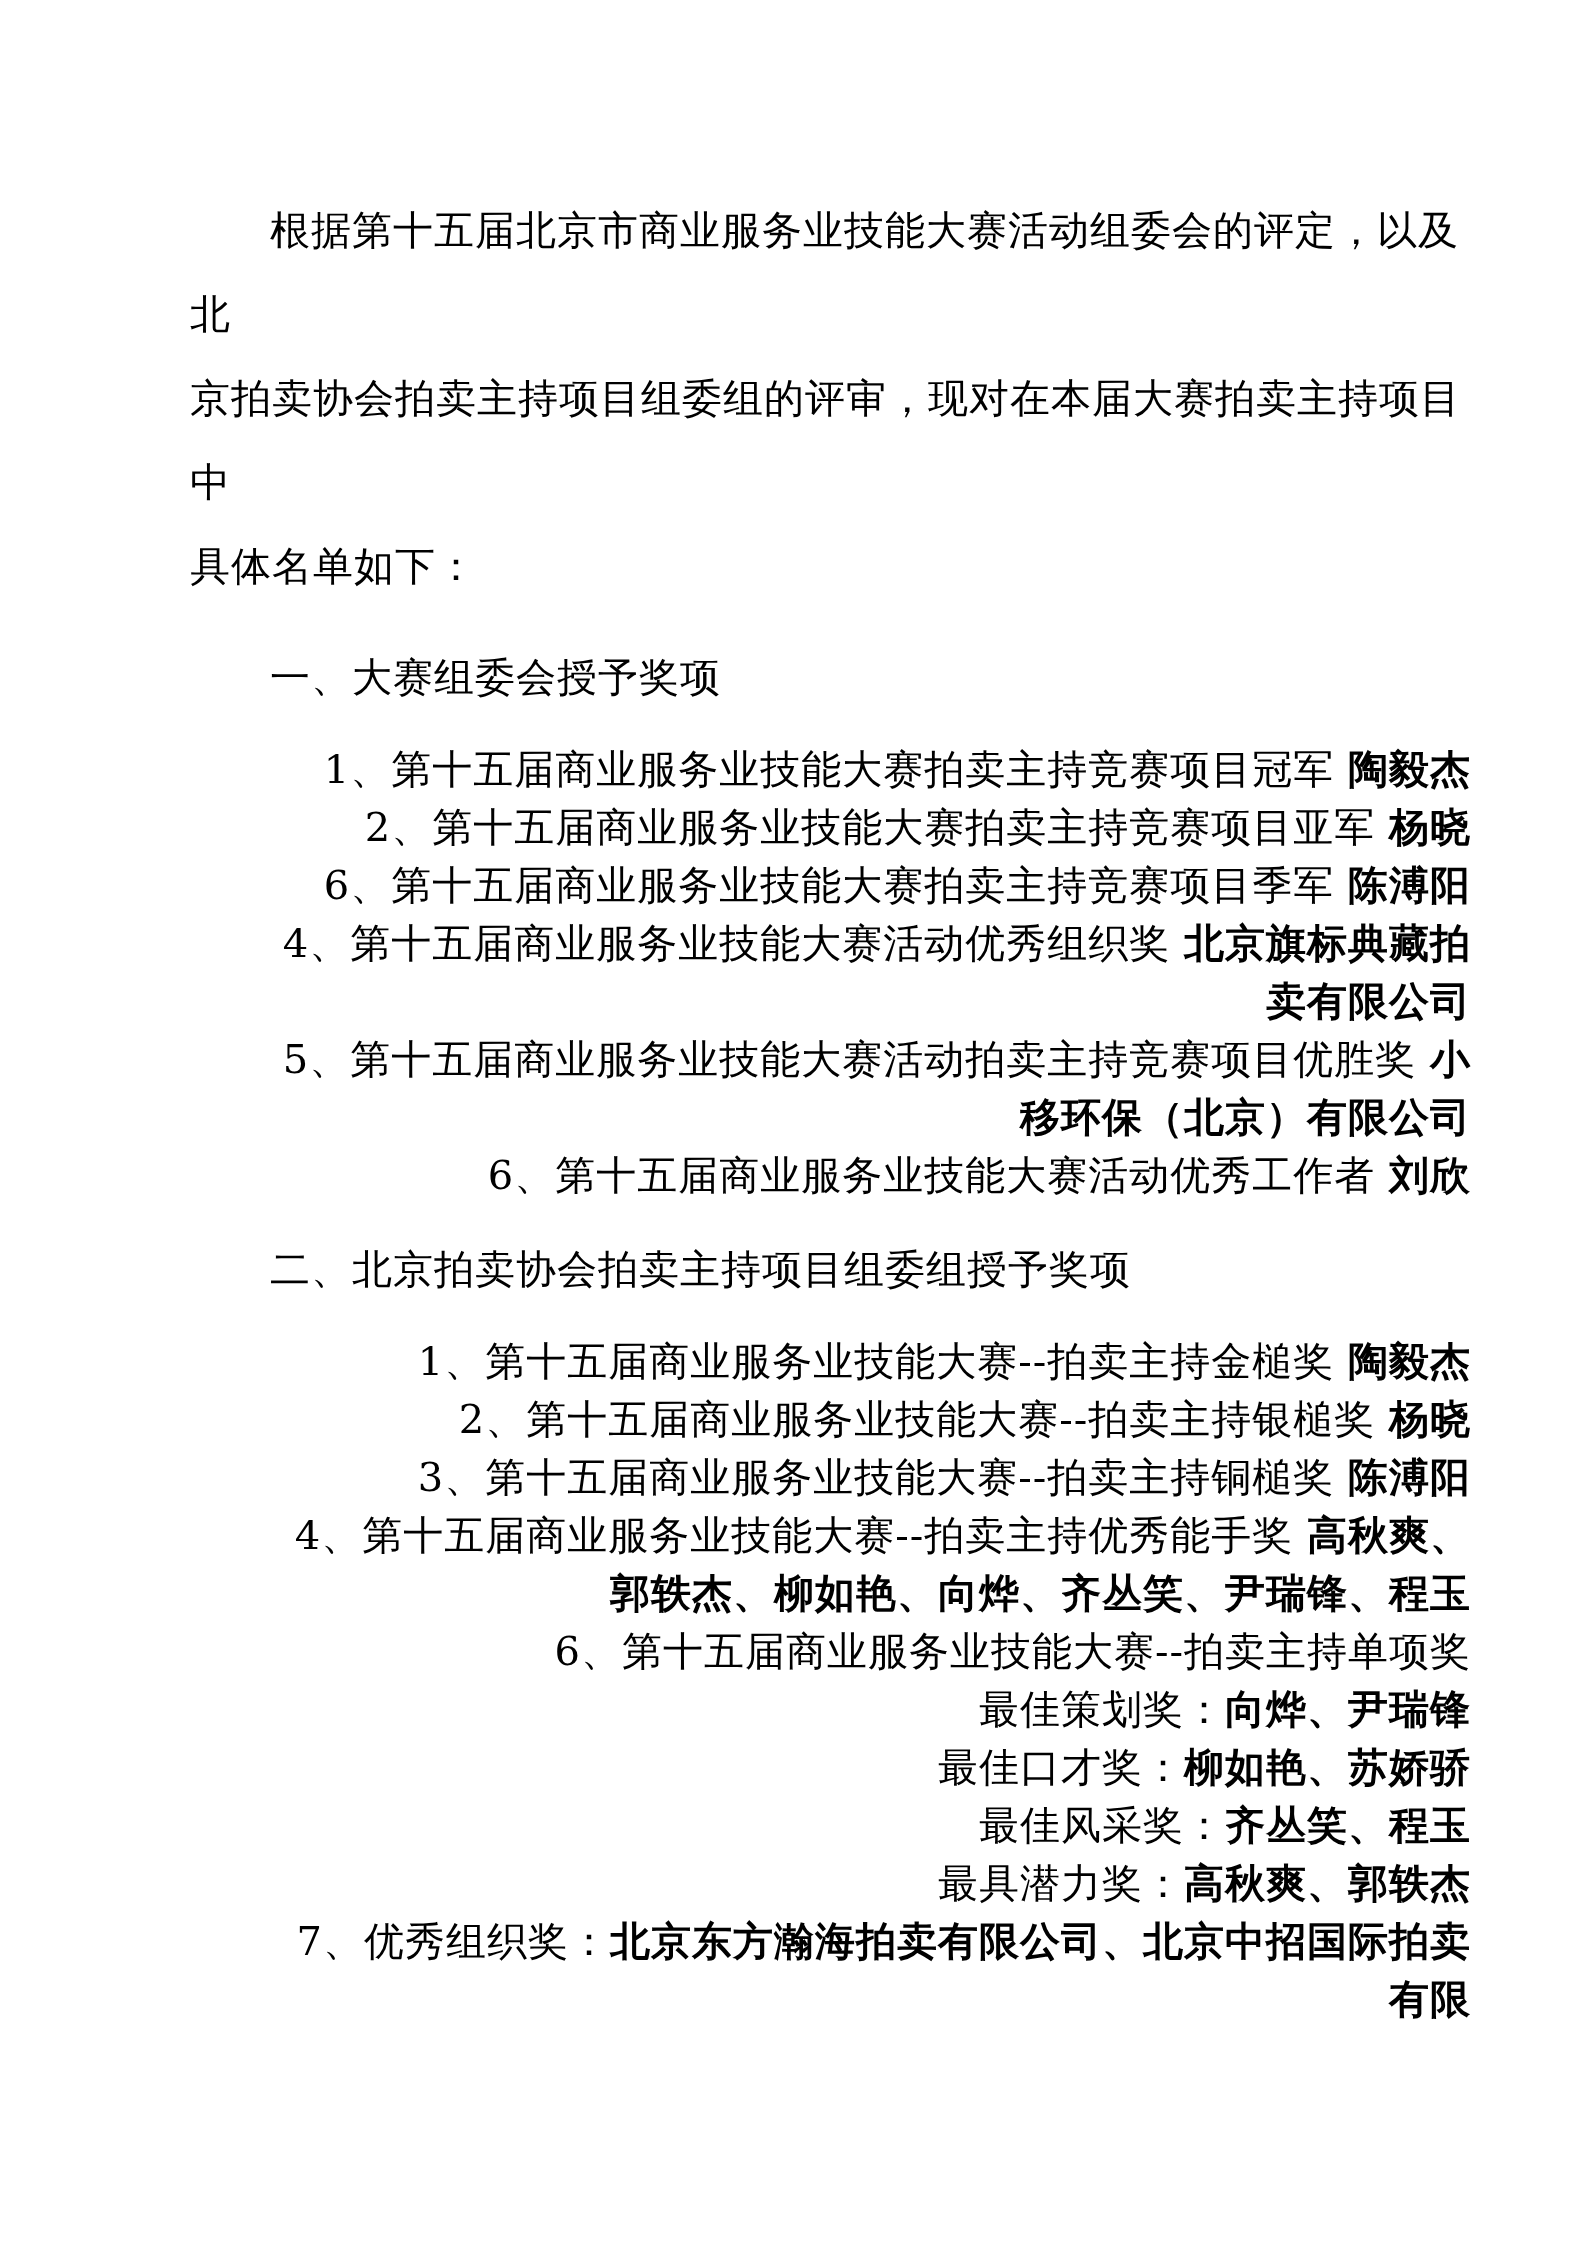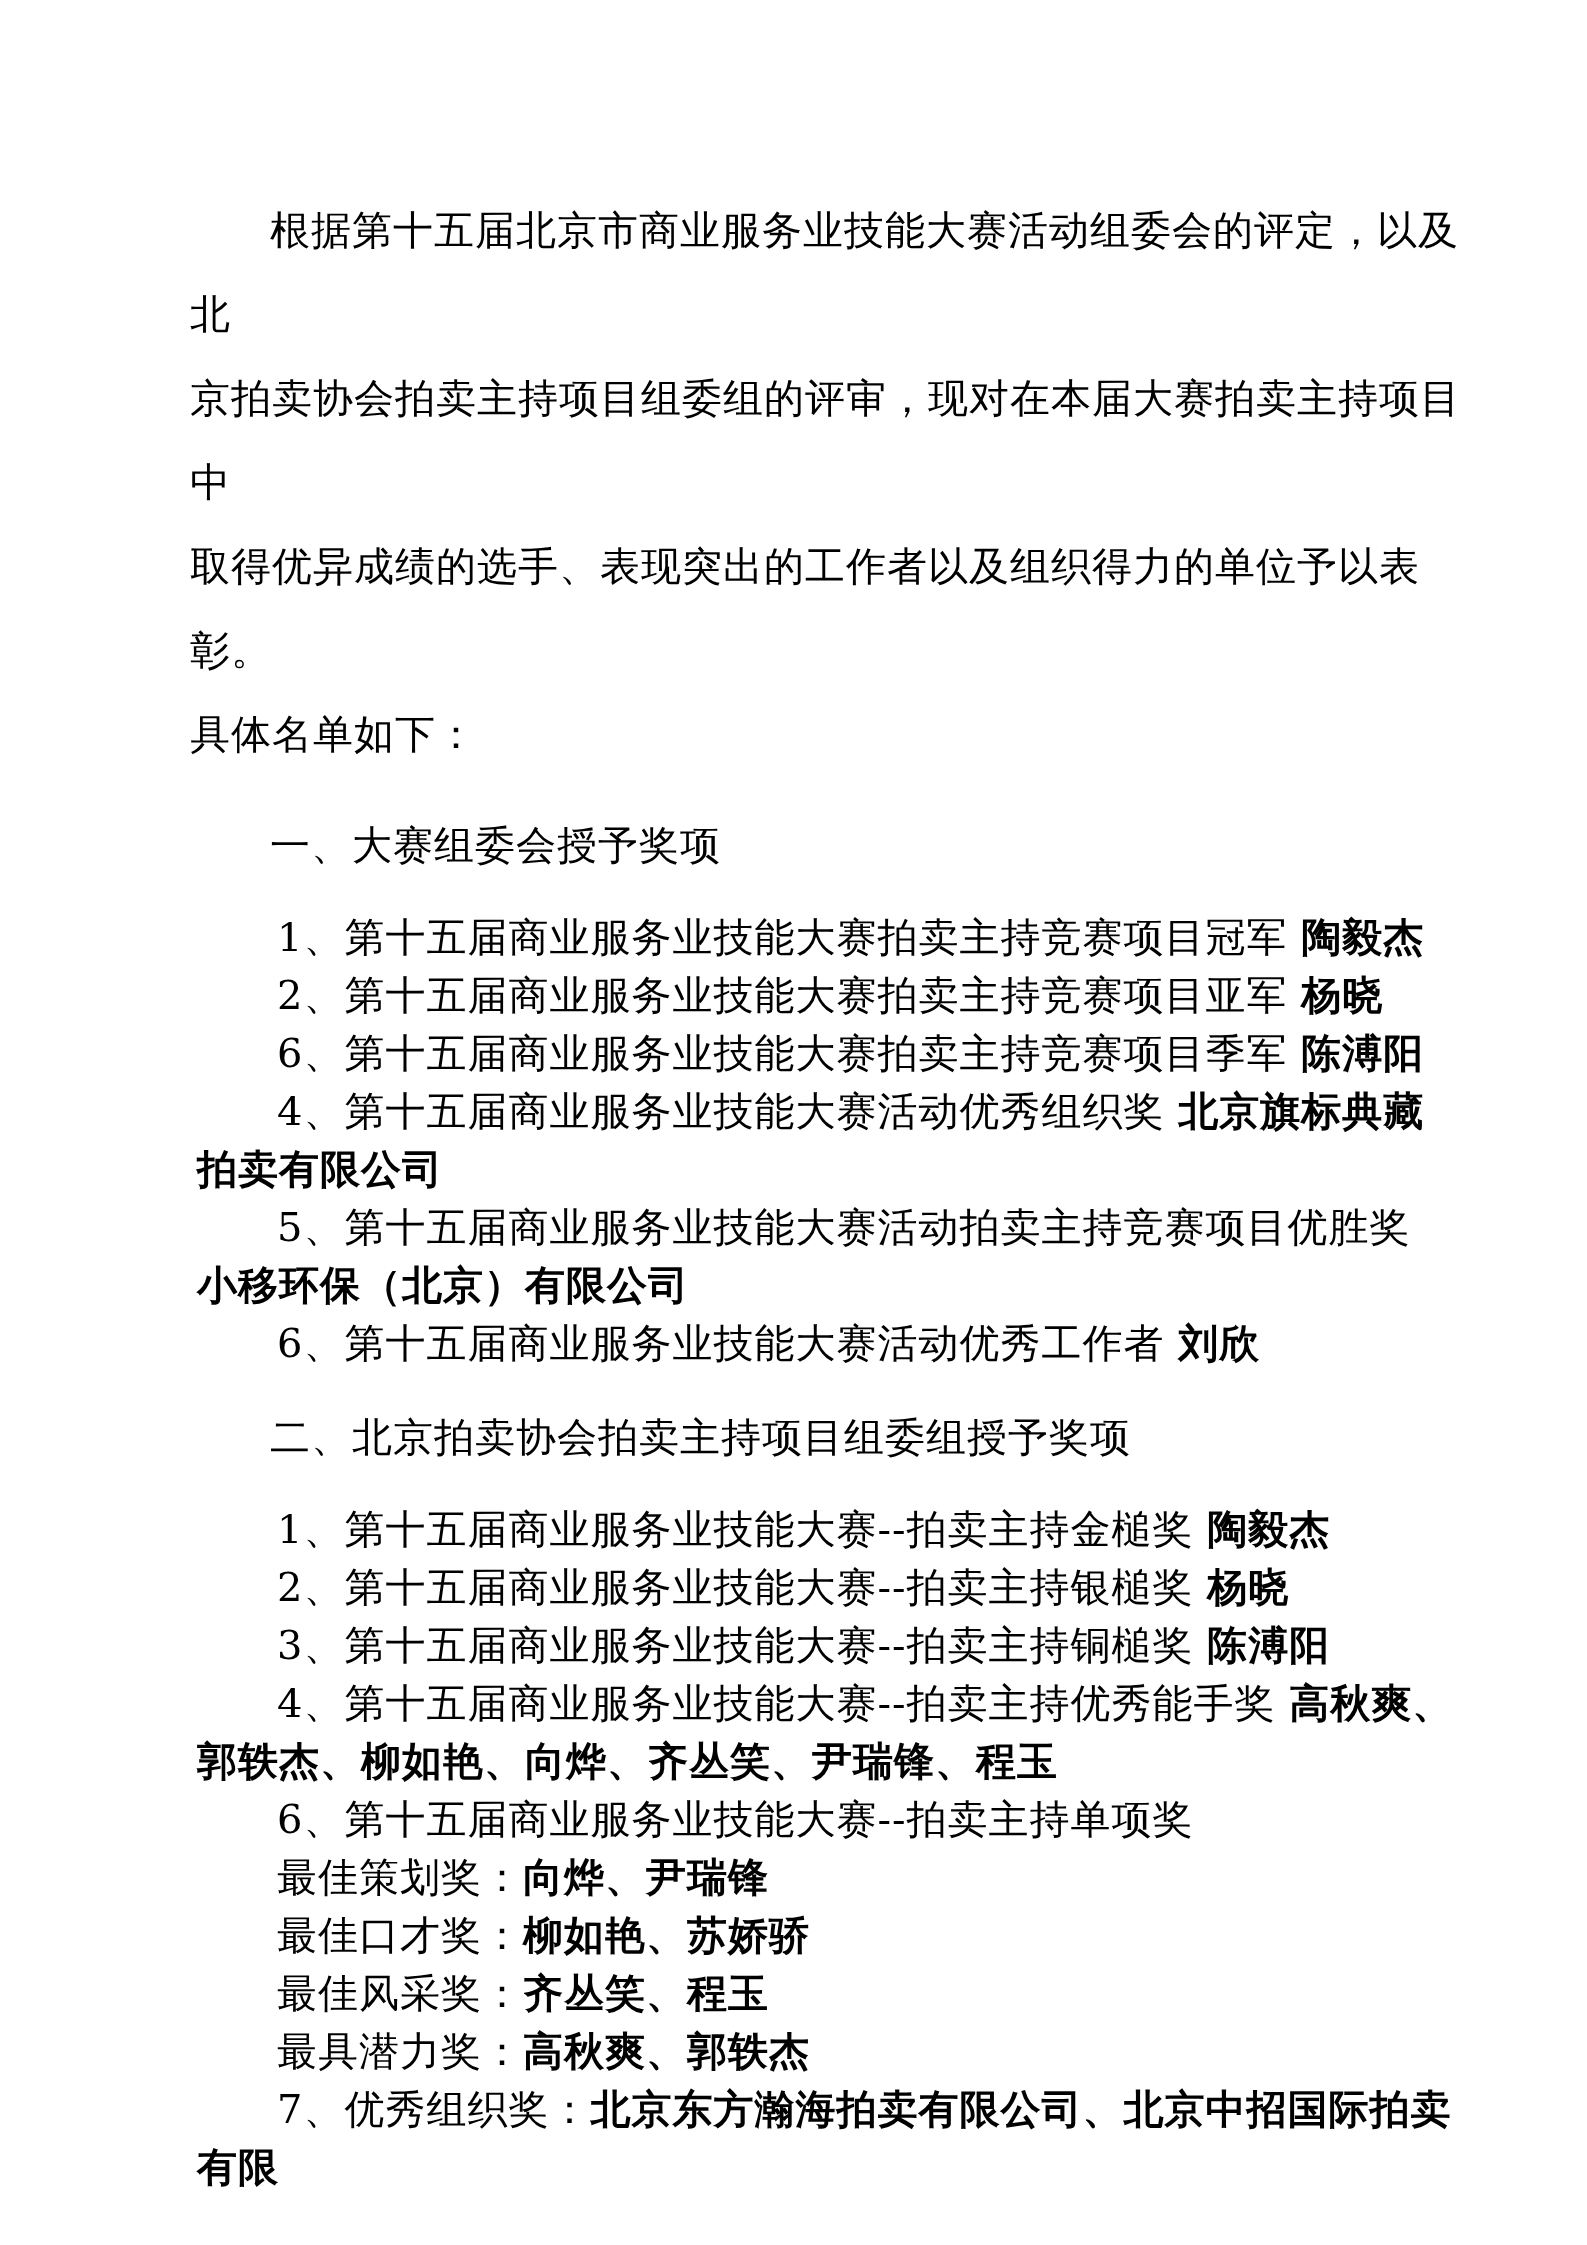--- a/index.html
+++ b/index.html
@@ -34,42 +34,42 @@
     font-size: 40px;
     line-height: 58px;
     font-weight: normal;
     text-indent: 80px;
     letter-spacing: 1px;
   }
   .section-heading.second {
     margin-top: 36px;
   }
   .items {
-    margin: 7px;
+    margin: 1px;
+    text-align: right;
   }
   .item {
     margin: 0;
     font-size: 40px;
     line-height: 58px;
     text-indent: 80px;
     letter-spacing: 1px;
   }
   .item b {
     font-weight: bold;
   }
 </style>
 </head>
 <body>
 
 <div class="page">
 
   <div class="intro">
     <div class="intro-line first-line">根据第十五届北京市商业服务业技能大赛活动组委会的评定，以及北</div>
     <div class="intro-line">京拍卖协会拍卖主持项目组委组的评审，现对在本届大赛拍卖主持项目中</div>
-    <div class="intro-line">取得优异成绩的选手、表现突出的工作者以及组织得力的单位予以表彰。</div>
     <div class="intro-line">具体名单如下：</div>
   </div>
 
   <div class="section">
     <h2 class="section-heading">一、大赛组委会授予奖项</h2>
     <div class="items">
       <p class="item"><span>1、第十五届商业服务业技能大赛拍卖主持竞赛项目冠军 </span><b>陶毅杰</b></p>
       <p class="item"><span>2、第十五届商业服务业技能大赛拍卖主持竞赛项目亚军 </span><b>杨晓</b></p>
       <p class="item"><span>6、第十五届商业服务业技能大赛拍卖主持竞赛项目季军 </span><b>陈溥阳</b></p>
       <p class="item"><span>4、第十五届商业服务业技能大赛活动优秀组织奖 </span><b>北京旗标典藏拍卖有限公司</b></p>

